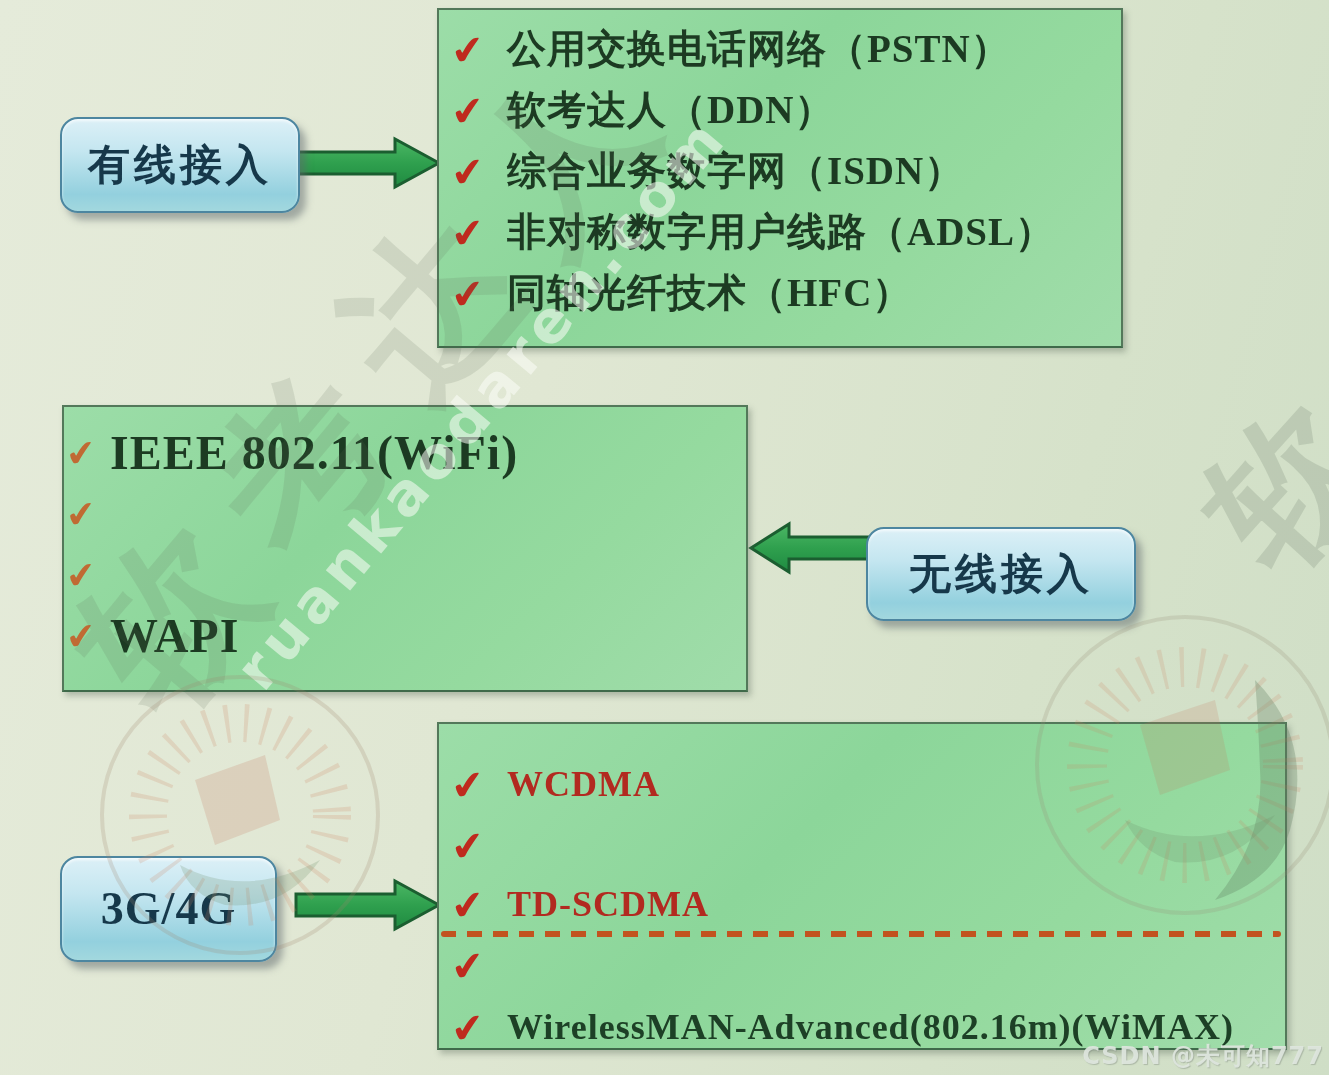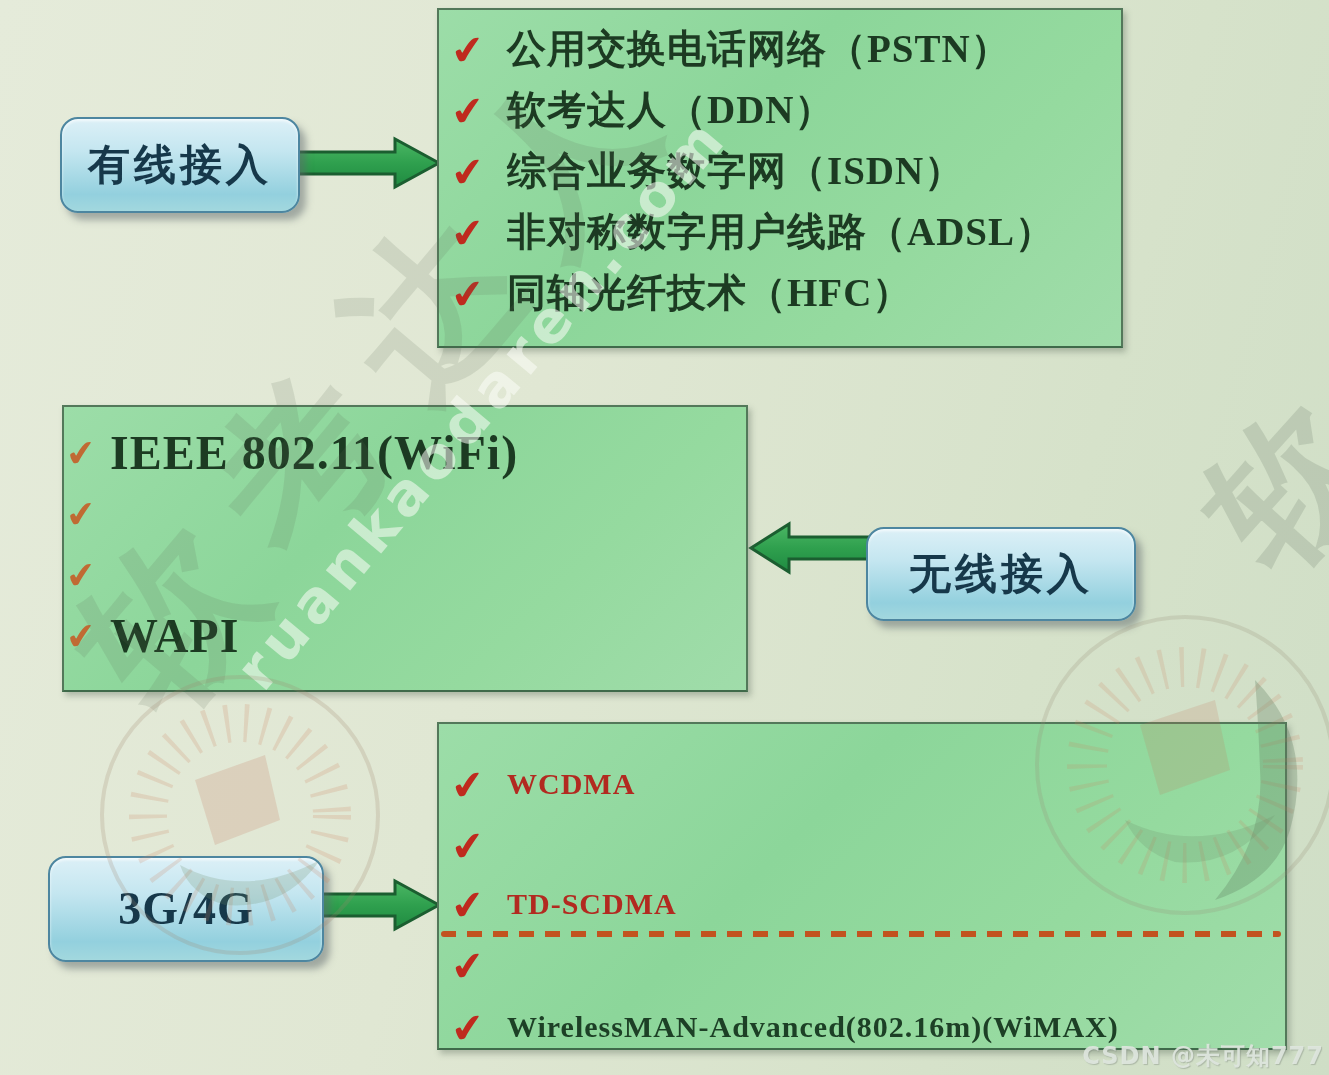--- a/index.html
+++ b/index.html
@@ -33,21 +33,21 @@
   }
   .box-wireless-list .check{color:#c06a33;width:44px;flex:0 0 44px;font-size:36px;}
   .item-text{
     font-size:39px;font-weight:700;color:#1c3a22;
     letter-spacing:1px;white-space:nowrap;line-height:1;
   }
   .box-wireless-list .item-text{font-size:48px;}
   
   .box-cellular-list .row{position:absolute;left:12px;display:flex;align-items:center;height:44px;}
   .row.r1{top:38px}.row.r2{top:99px}.row.r3{top:158px}.row.r4{top:219px}.row.r5{top:281px}
-  .row .item-text{font-size:30px;}
+  .row .item-text{font-size:36px;}
   .row.red .item-text{color:#b22a20;}
   .row.green .item-text{color:#1d4026;}
   .dashed-divider{
     position:absolute;left:2px;top:207px;width:840px;height:6px;
     background:repeating-linear-gradient(to right,#c2531f 0 15px,rgba(0,0,0,0) 15px 26px);
     border-radius:3px;
   }
   
   .label-box{
     position:absolute;
@@ -57,21 +57,21 @@
     box-shadow:6px 7px 7px rgba(95,105,110,.5), inset 0 2px 3px rgba(255,255,255,.7);
     display:flex;align-items:center;justify-content:center;
     box-sizing:border-box;z-index:2;
   }
   .label-text{
     font-size:42px;font-weight:700;color:#16384a;
     letter-spacing:4px;line-height:1;white-space:nowrap;
   }
   .box-wired-label{left:60px;top:117px;width:240px;height:96px;}
   .box-wireless-label{left:866px;top:498px;width:270px;height:94px;margin-top:29px;}
-  .box-cellular-label{left:48px;top:856px;width:276px;height:106px;}
+  .box-cellular-label{left:60px;top:856px;width:217px;height:106px;}
   .box-cellular-label .label-text{font-size:46px;letter-spacing:1px;}
   
   .arrow{position:absolute;z-index:1;}
   .arrow-1{left:294px;top:133px;}
   .arrow-2{left:748px;top:518px;}
   .arrow-3{left:294px;top:875px;}
   
   .wm{position:absolute;pointer-events:none;z-index:5;}
   .wm-brand{
     left:118px;top:600px;

